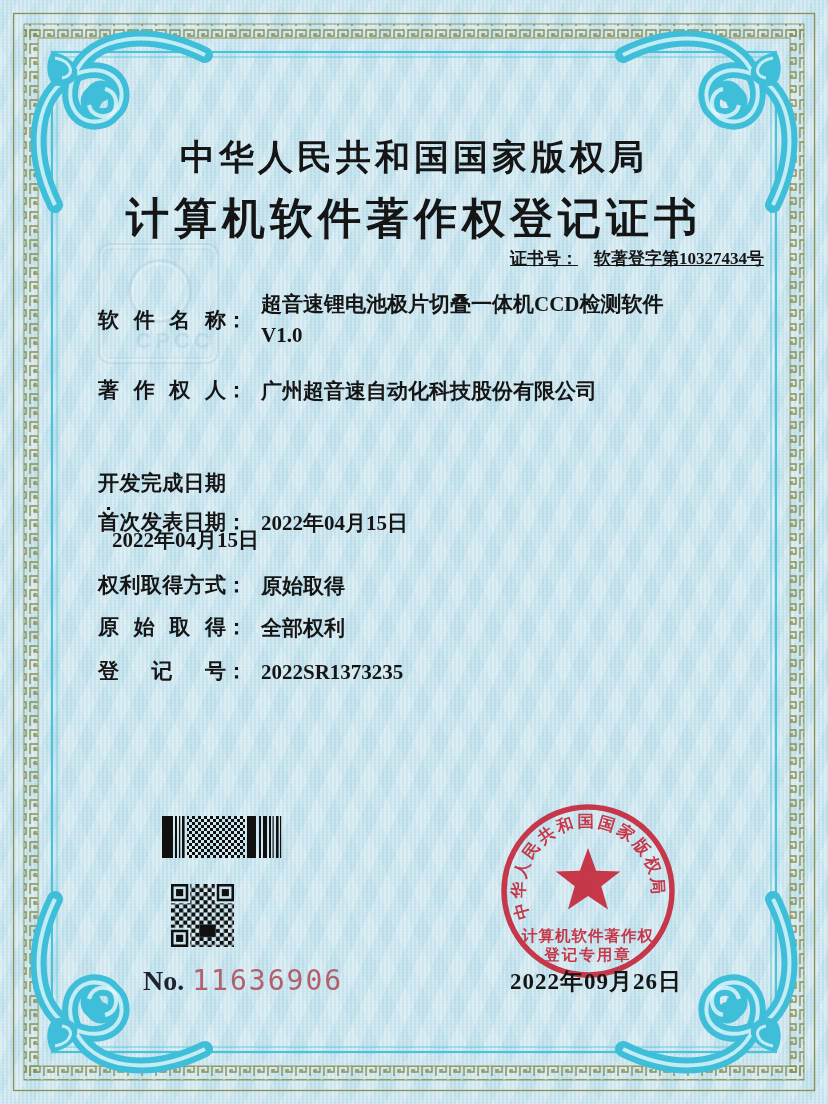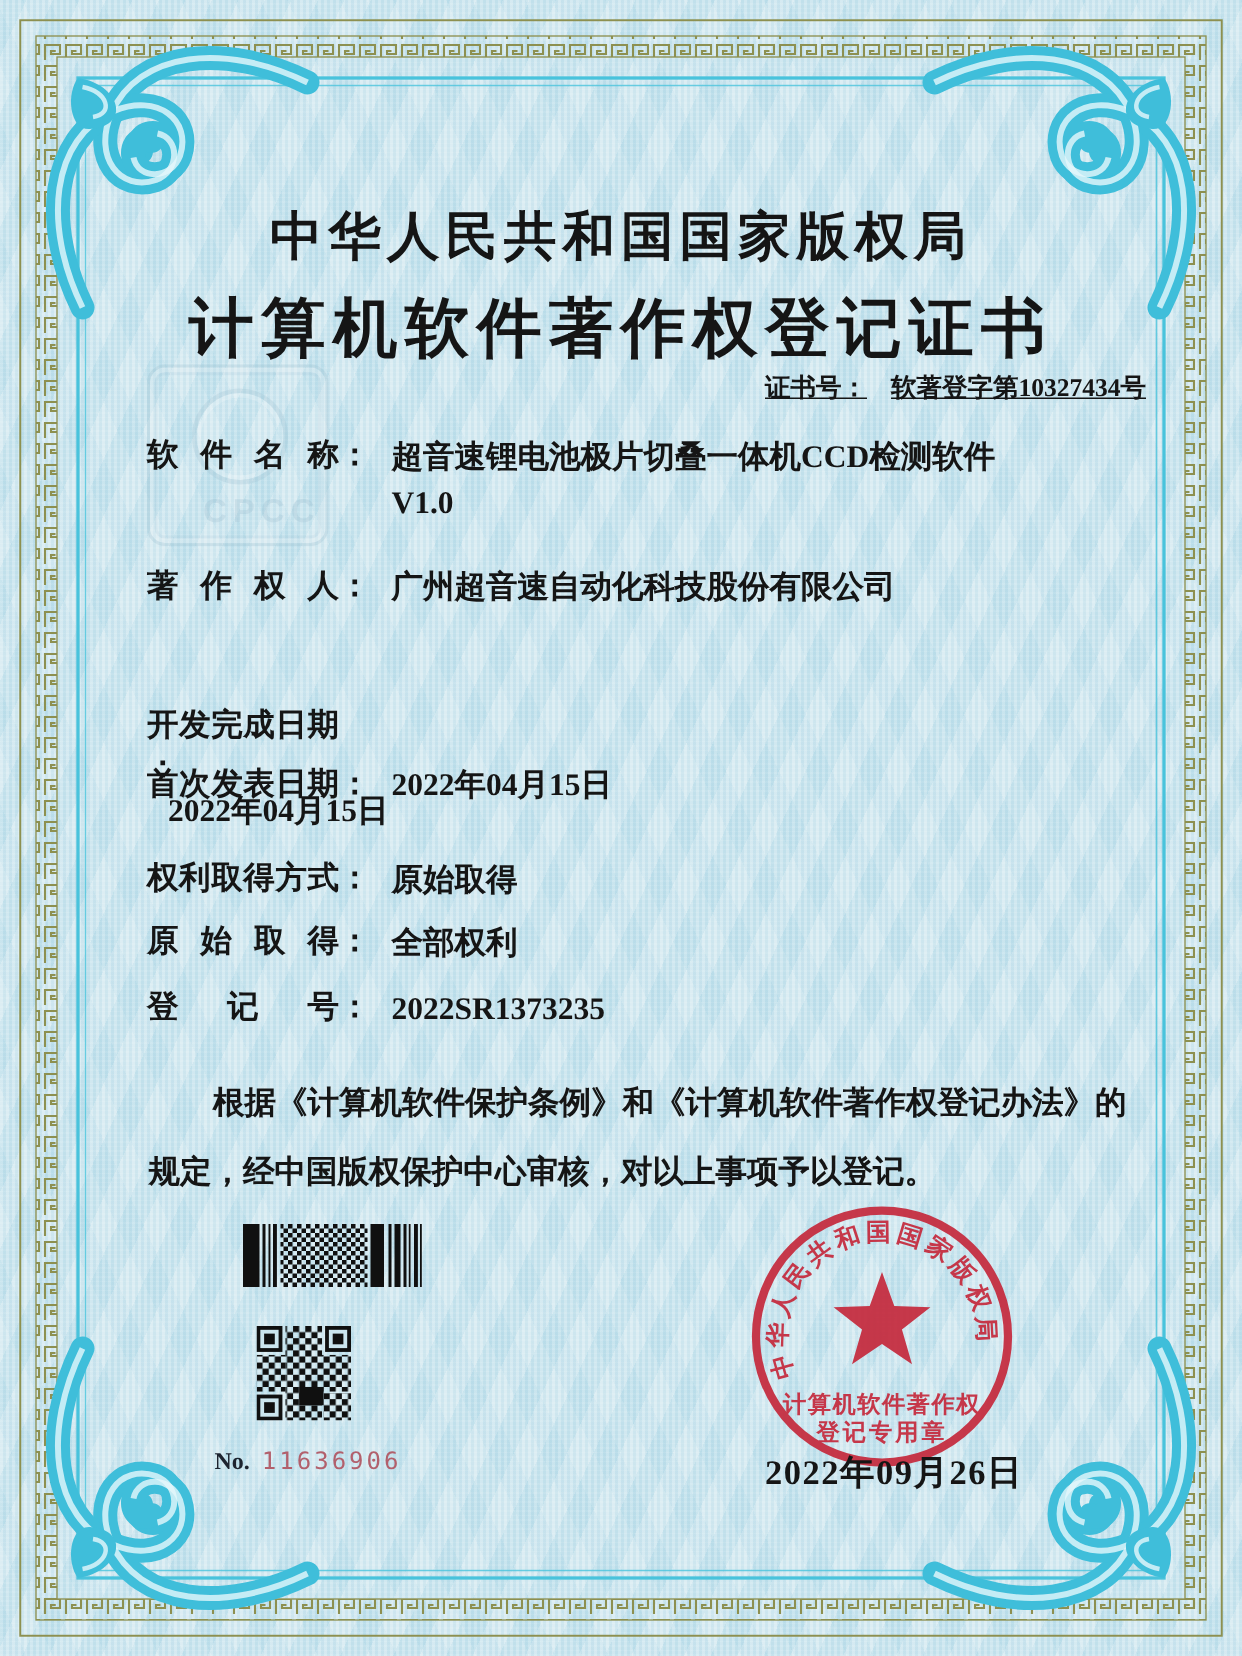--- a/index.html
+++ b/index.html
@@ -18,25 +18,25 @@
   .seal-svg{left:0;top:0;z-index:5;pointer-events:none;}
   .txt{z-index:3;color:#151515;}
   .authority{left:0;top:134px;width:100%;text-align:center;font-size:35px;font-weight:900;letter-spacing:4px;}
   .cert-title{left:0;top:190px;width:100%;text-align:center;font-size:43px;font-weight:900;letter-spacing:5px;}
   .certno{right:64px;top:247px;font-size:17px;font-weight:700;text-decoration:underline;}
   .certno .gap{display:inline-block;width:16px;}
   .row{left:98px;font-size:21px;font-weight:700;display:flex;align-items:flex-start;}
   .jl{display:inline-block;width:128px;text-align:justify;text-align-last:justify;}
   .colon{display:inline-block;}
   .val{margin-left:14px;white-space:pre-line;line-height:31px;}
-  .r0{top:289px;} .r1{top:376px;} .r2{top:469px;flex-direction:column;} .r3{top:496px;margin-top:12px;}
+  .r0{top:289px;align-items:center;} .r1{top:376px;} .r2{top:469px;flex-direction:column;} .r3{top:496px;margin-top:12px;}
   .r4{top:571px;} .r5{top:613px;} .r6{top:657px;}
   .statement{left:99px;top:712px;width:660px;font-size:21px;font-weight:600;
     line-height:46px;white-space:pre-line;text-indent:43px;}
-  .serial{left:143px;top:964px;font-size:16px;}
+  .serial{left:143px;top:964px;font-size:28px;}
   .serial .pfx{color:#1d2430;font-weight:600;}
   .serial .num{color:#b2606c;font-family:"DejaVu Sans Mono",monospace;letter-spacing:2px;margin-left:8px;}
   .issue-date{left:510px;top:966px;font-size:23px;font-weight:700;letter-spacing:1px;z-index:6;}
   .emboss{left:98px;top:243px;width:117px;height:117px;z-index:1;opacity:.45;
     border:2px solid rgba(150,185,203,.55);border-radius:12px;
     box-shadow:inset 0 0 0 3px rgba(255,255,255,.5), inset 0 0 0 5px rgba(150,185,203,.25);}
   .emboss .circ{position:absolute;left:28px;top:14px;width:58px;height:58px;border-radius:50%;
     border:3px solid rgba(150,185,203,.5);box-shadow:inset 0 0 0 3px rgba(255,255,255,.45);}
   .emboss .etxt{position:absolute;left:16px;bottom:8px;width:100%;text-align:center;
     font-family:"Liberation Sans",sans-serif;font-weight:700;font-size:22px;
@@ -134,22 +134,20 @@
     <span class="jl">原始取得</span>
       <span class="colon">：</span>
     <span class="val">全部权利</span>
   </div>
   <div class="abs txt row r6">
     <span class="jl">登记号</span>
       <span class="colon">：</span>
     <span class="val">2022SR1373235</span>
   </div>
 
-  <div class="abs txt statement">根据《计算机软件保护条例》和《计算机软件著作权登记办法》的
-规定，经中国版权保护中心审核，对以上事项予以登记。</div>
 
   <svg class="abs gfx" style="left:162px;top:816px;" width="127" height="42" viewBox="0 0 127 42">
     <defs>
       <pattern id="dm" width="6" height="6" patternUnits="userSpaceOnUse">
         <rect width="3" height="3" fill="#101010"></rect>
           <rect x="3" y="3" width="3" height="3" fill="#101010"></rect>
       </pattern>
     </defs>
     <rect x="0" y="0" width="11" height="42" fill="#101010"></rect>
     <rect x="13" y="0" width="2" height="42" fill="#101010"></rect>

